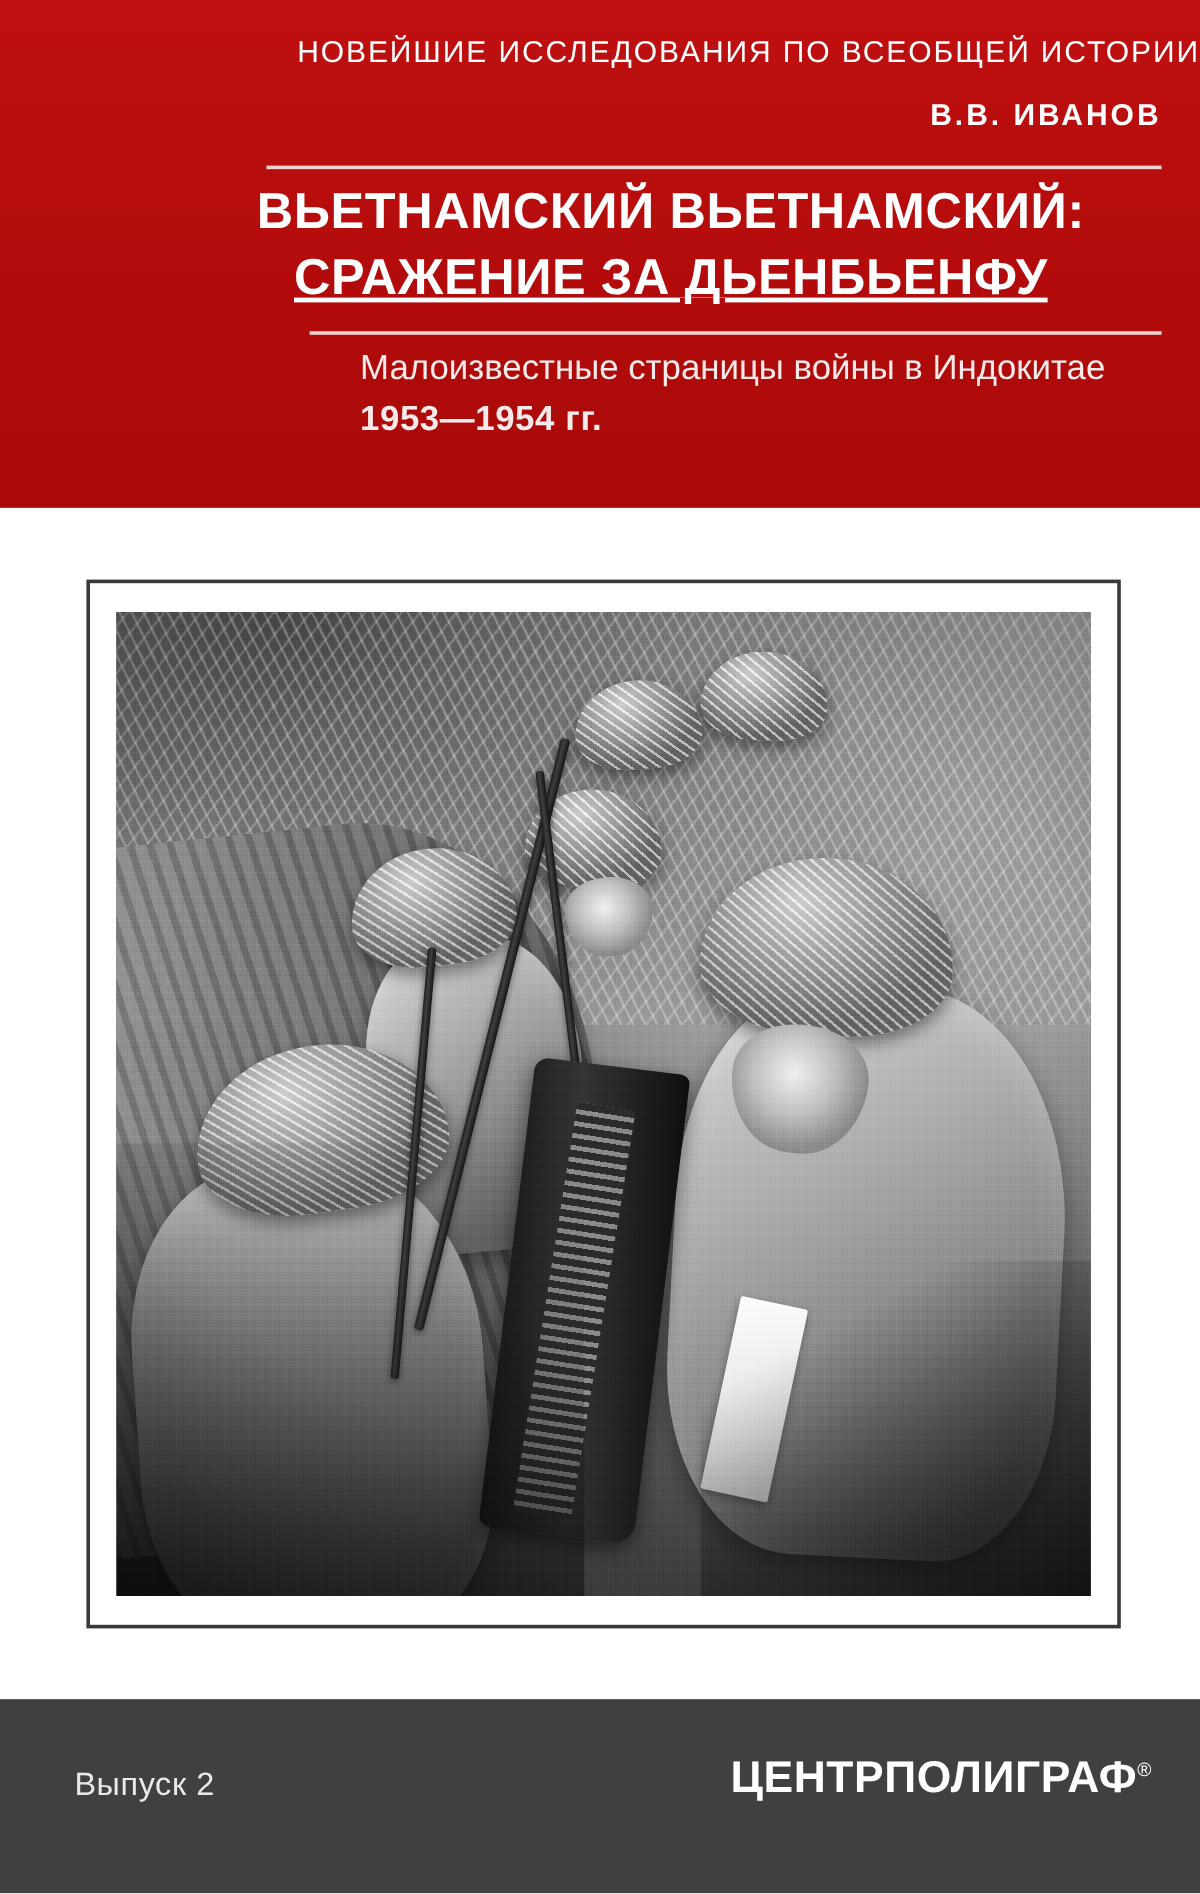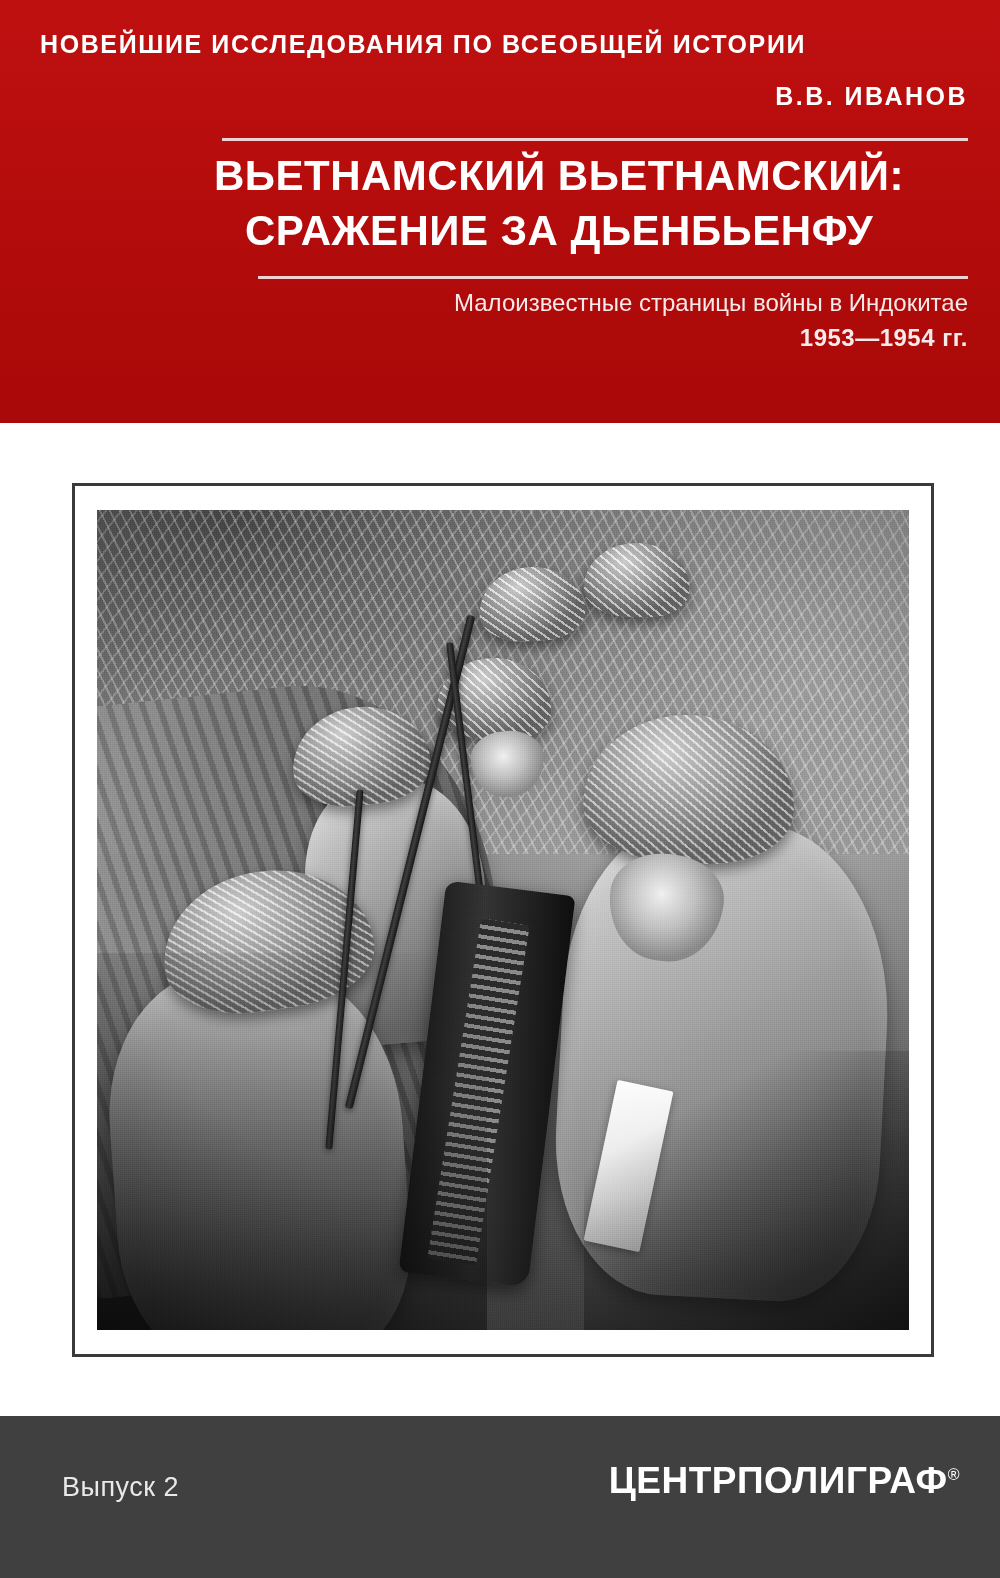--- a/index.html
+++ b/index.html
@@ -26,24 +26,24 @@
     width: 1000px;
     height: 423px;
     background: #b80d0d;
     background-image: linear-gradient(180deg, #bf1010 0%, #b20b0b 60%, #a90909 100%);
   }
   .series-line {
     position: absolute;
     left: 0;
     right: 0;
     top: 30px;
-    text-align: left;
+    text-align: right;
     color: #ffffff;
     font-size: 25px;
-    font-weight: bold;
+    font-weight: normal;
     letter-spacing: 1.6px;
     text-transform: uppercase;
     white-space: nowrap;
     padding-left: 40px;
   }
   .author {
     position: absolute;
     right: 32px;
     top: 82px;
     color: #ffffff;
@@ -74,30 +74,31 @@
     top: 148px;
     color: #ffffff;
     font-size: 42px;
     font-weight: bold;
     line-height: 1.32;
     text-align: center;
     letter-spacing: 0.5px;
   }
   .title .line2 {
     display: block;
+    text-decoration: underline;
   }
   .subtitle {
     position: absolute;
     left: 300px;
     right: 32px;
     top: 286px;
     color: #f7eaea;
-    font-size: 24px;
+    font-size: 29px;
     line-height: 1.45;
-    text-align: right;
+    text-align: left;
   }
   .subtitle .years {
     display: block;
     font-weight: bold;
     letter-spacing: 0.5px;
   }
 
   
   .photo-frame {
     position: absolute;

